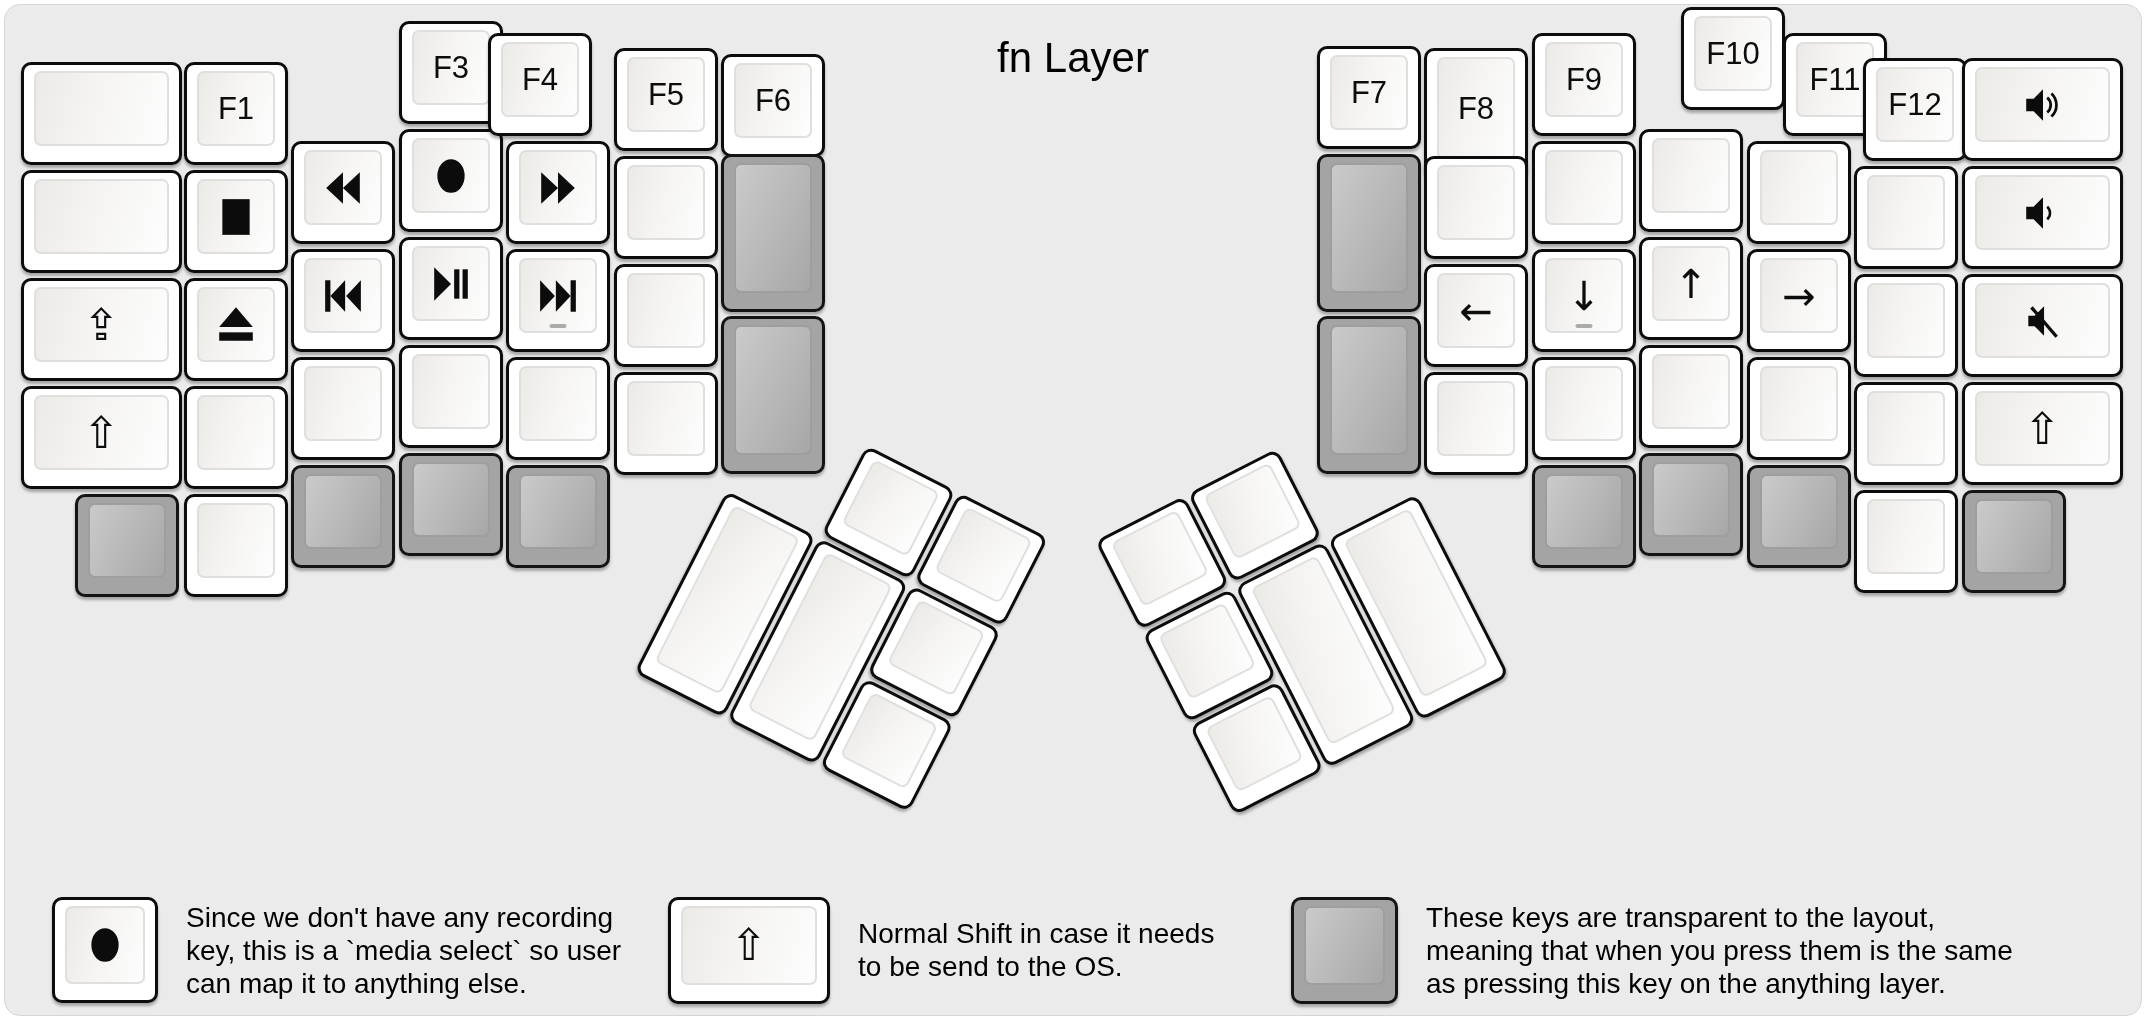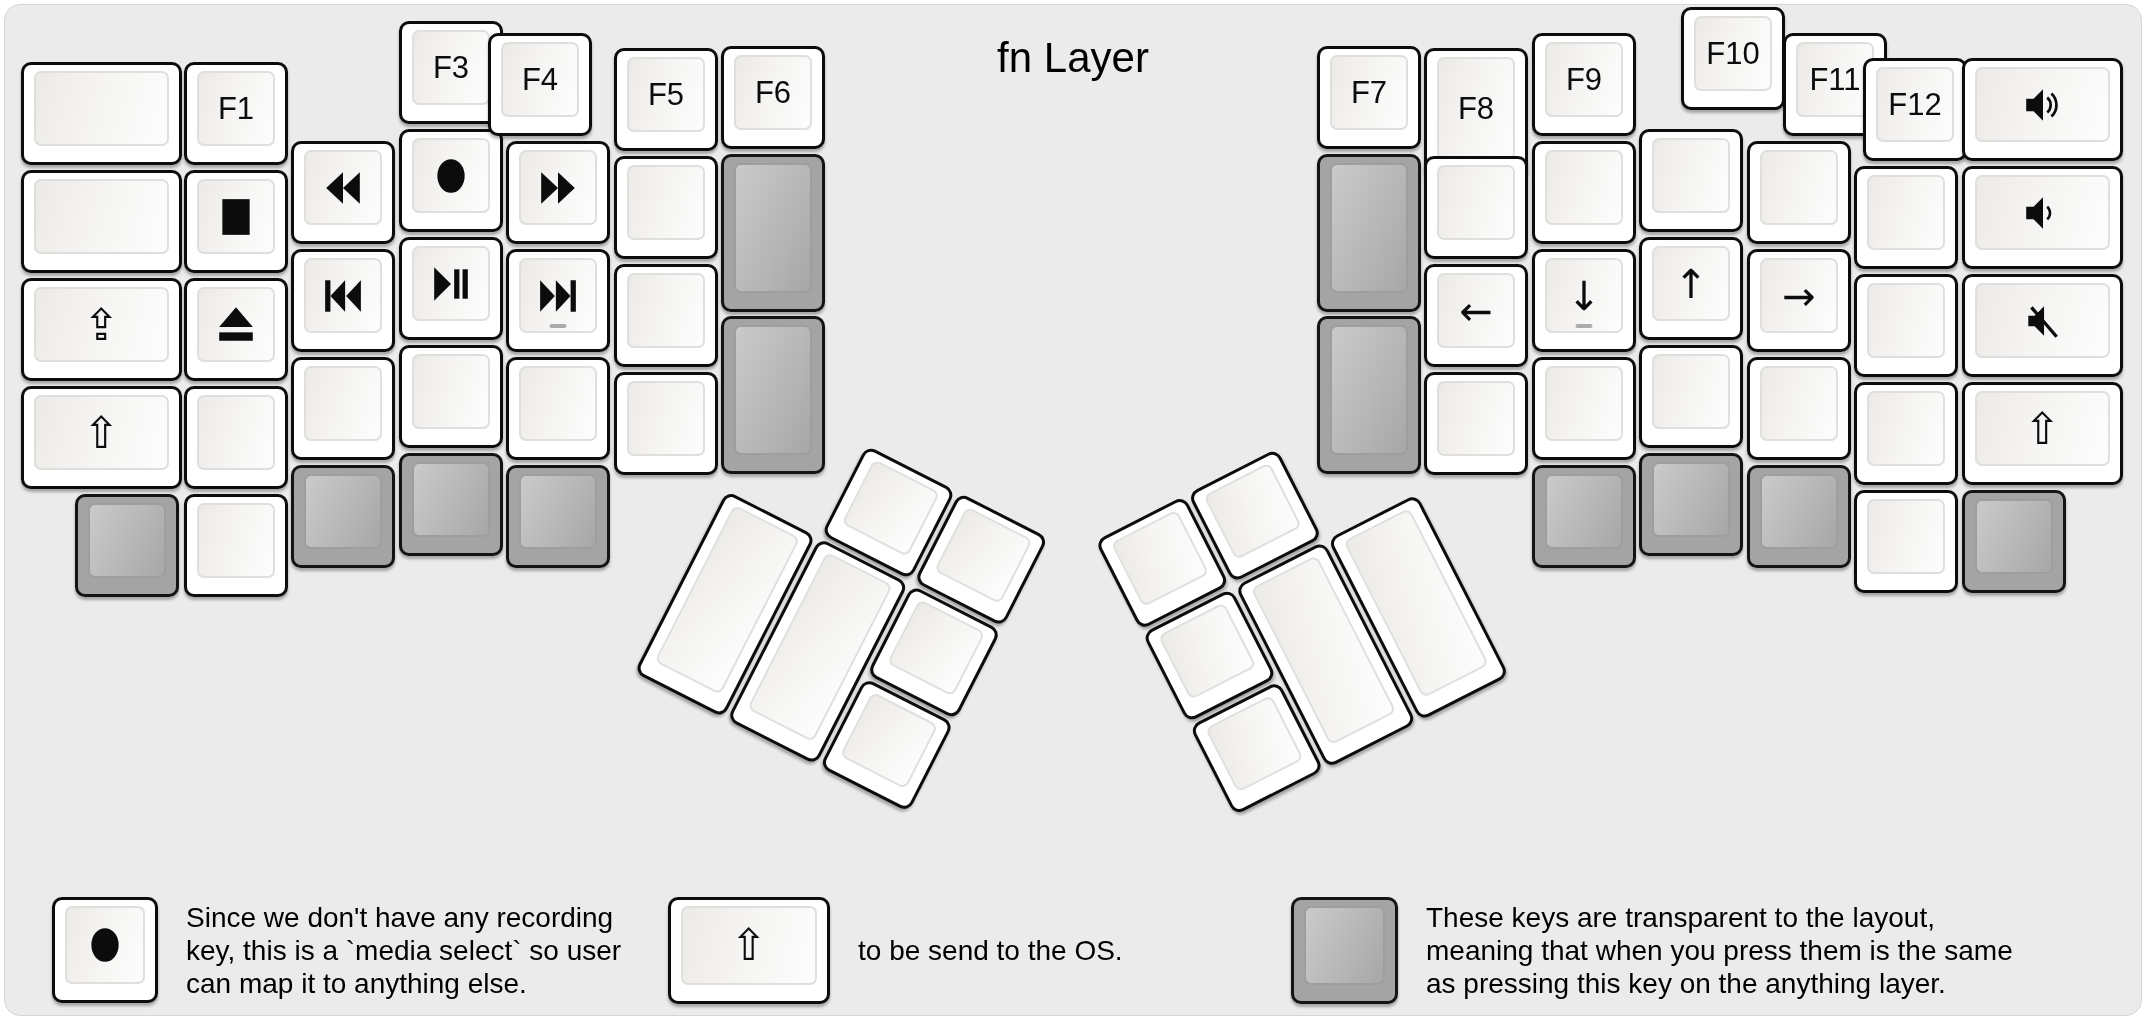--- a/index.html
+++ b/index.html
@@ -202,21 +202,21 @@
     </div>
     <div class="key white" style="left: 614px; top: 156px; width: 104px; height: 103px;">
       <div class="cap"></div>
     </div>
     <div class="key white" style="left: 614px; top: 264px; width: 104px; height: 103px;">
       <div class="cap"></div>
     </div>
     <div class="key white" style="left: 614px; top: 372px; width: 104px; height: 103px;">
       <div class="cap"></div>
     </div>
-    <div class="key white" style="left: 721px; top: 46px; width: 104px; height: 103px;">
+    <div class="key white" style="left: 721px; top: 54px; width: 104px; height: 103px;">
       <div class="cap">
         <span class="klabel">F6</span>
       </div>
     </div>
     <div class="key gray" style="left: 721px; top: 154px; width: 104px; height: 158px;">
       <div class="cap"></div>
     </div>
     <div class="key gray" style="left: 721px; top: 316px; width: 104px; height: 158px;">
       <div class="cap"></div>
     </div>
@@ -424,20 +424,21 @@
   </div>
   <div class="legend-item" style="left: 668px;">
     <div class="legend-key-slot">
         <div class="key white" style="left: 0px; top: 0px; width: 162px; height: 107px;">
           <div class="cap">
             <span class="kicon-text">⇧</span>
           </div>
         </div>
       </div>
     <div class="legend-text">
+      <div>Normal Shift in case it needs</div>
       <div>to be send to the OS.</div>
     </div>
   </div>
   <div class="legend-item" style="left: 1291px;">
     <div class="legend-key-slot">
         <div class="key gray" style="left: 0px; top: 0px; width: 107px; height: 107px;">
           <div class="cap"></div>
         </div>
       </div>
     <div class="legend-text">

